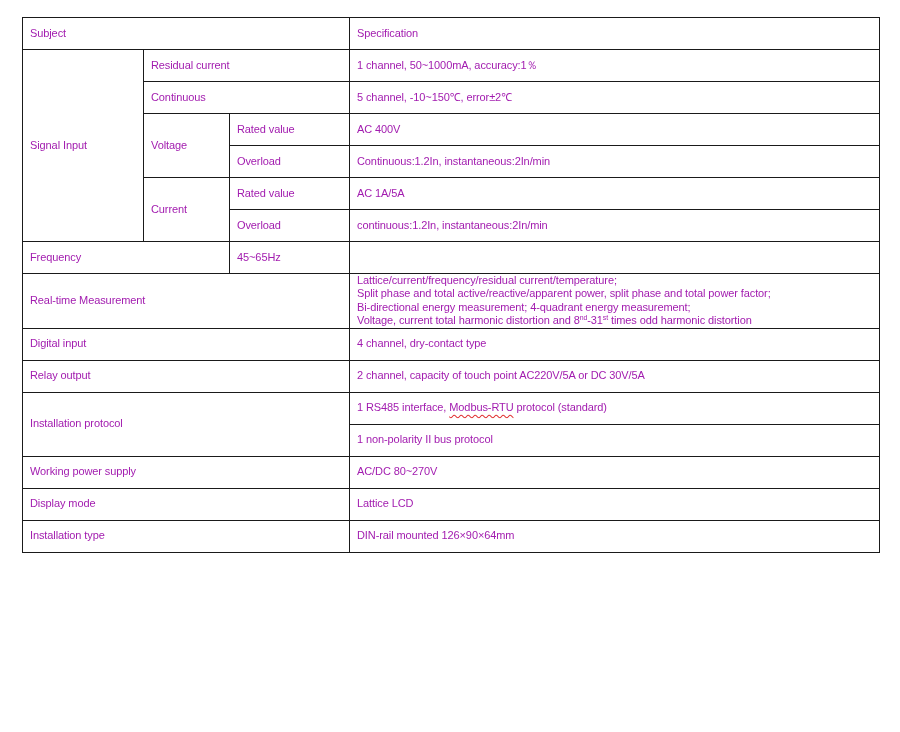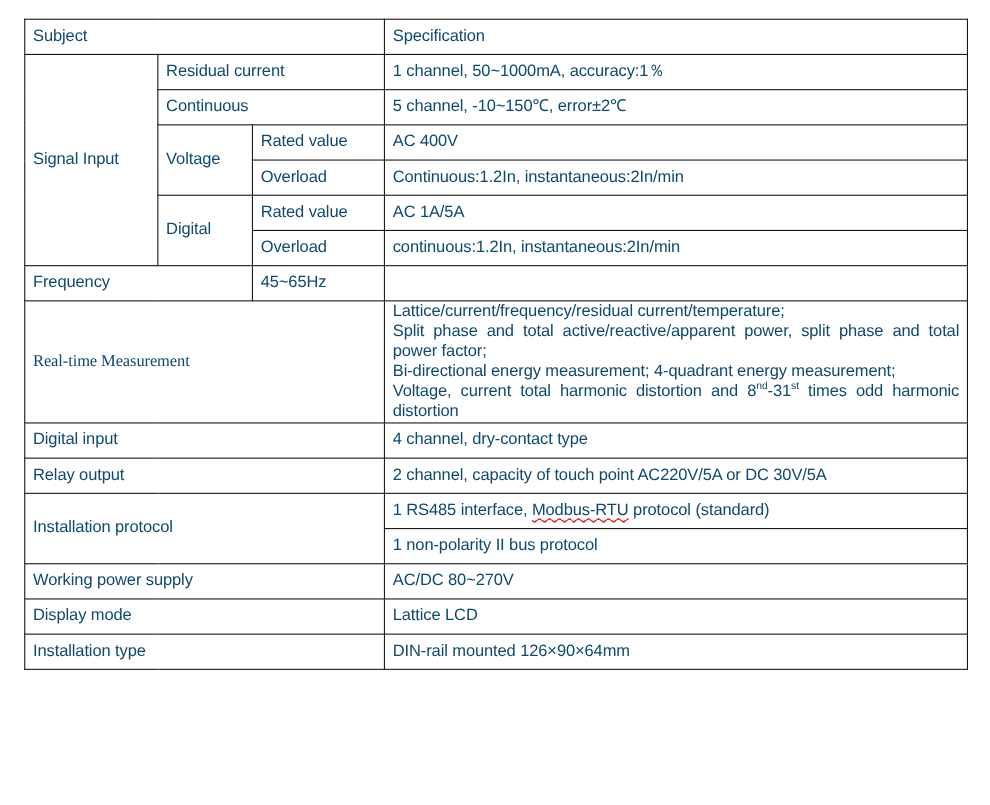--- a/index.html
+++ b/index.html
@@ -25,43 +25,42 @@
   table.spec {
     border-collapse: collapse;
     table-layout: fixed;
     width: 857px;
     border: 1.6px solid #1a1a1a;
   }
 
   table.spec td {
     border: 1.1px solid #1a1a1a;
     padding: 0 7px;
-    font-size: 15px;
+    font-size: 11px;
     line-height: 1.22;
     vertical-align: middle;
-    color: #0c4a6e;
+    color: #a21caf;
     letter-spacing: -0.1px;
   }
 
   
   col.c1 { width: 121px; }
   col.c2 { width: 86px; }
   col.c3 { width: 120px; }
   col.c4 { width: 530px; }
 
   tr.r-std td { height: 31px; }
   tr.r-first td { height: 31px; }
 
   td.label-mid {
     vertical-align: middle;
   }
 
   td.measure-label {
     vertical-align: middle;
-    font-family: Liberation Serif, serif;
   }
 
   td.measure-body {
     padding: 9px 10px 9px 8px;
     vertical-align: top;
     text-align: justify;
     text-justify: inter-word;
     line-height: 2.02;
   }
   td.measure-body p {
@@ -120,21 +119,21 @@
         <td>Rated value</td>
         <td>AC 400V</td>
       </tr>
 
       <tr class="r-std">
         <td>Overload</td>
         <td>Continuous:1.2In, instantaneous:2In/min</td>
       </tr>
 
       <tr class="r-std">
-        <td rowspan="2" class="label-mid">Digital</td>
+        <td rowspan="2" class="label-mid">Current</td>
         <td>Rated value</td>
         <td>AC 1A/5A</td>
       </tr>
 
       <tr class="r-std">
         <td>Overload</td>
         <td>continuous:1.2In, instantaneous:2In/min</td>
       </tr>
 
       <tr class="r-std">

